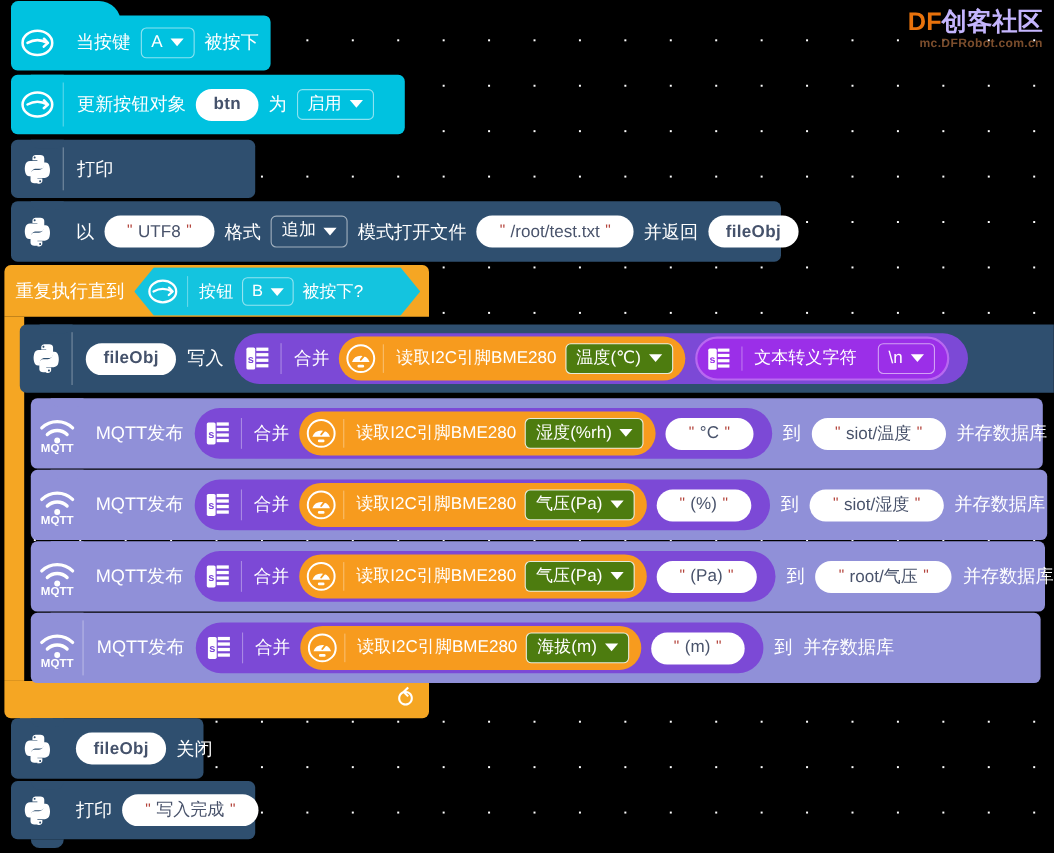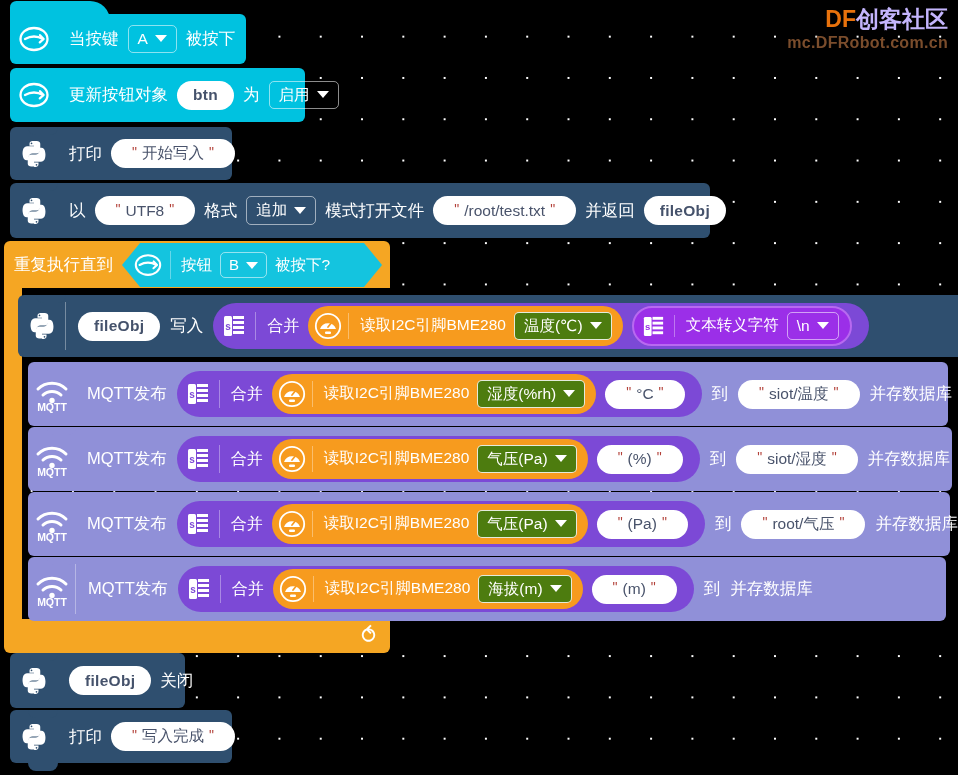--- a/index.html
+++ b/index.html
@@ -14,21 +14,21 @@
     overflow: hidden;
     position: relative;
   }
   .canvas { position:absolute; left:0; top:0; width:958px; height:775px; }
 
   
   .watermark { position:absolute; right:10px; top:8px; text-align:right; line-height:1; user-select:none; }
   .wm-top { font-size:23px; font-weight:bold; letter-spacing:0px; }
   .wm-df { color:#E8720C; }
   .wm-cn { color:#c4b5fd; }
-  .wm-sub { font-size:16px; color:#7b4d2c; margin-top:4px; font-weight:bold; letter-spacing:0.3px; }
+  .wm-sub { font-size:11px; color:#7b4d2c; margin-top:4px; font-weight:bold; letter-spacing:0.3px; }
 
   
   .blk { position:absolute; display:flex; align-items:center; border-radius:6px; }
   .notch { position:absolute; width:30px; height:8px; border-bottom-left-radius:8px; border-bottom-right-radius:8px; }
 
   .icon-col { width:47px; min-width:47px; height:100%; display:flex; align-items:center; justify-content:center; }
   .sep { width:1px; align-self:stretch; margin:7px 0; opacity:0.35; background:#fff; }
 
   .row { display:flex; align-items:center; gap:9px; padding:0 12px; height:100%; }
   .lbl { color:#ffffff; font-size:16.5px; white-space:nowrap; }
@@ -107,21 +107,21 @@
     <div class="row">
       <span class="lbl">当按键</span>
       <span class="dd">
         <span>A</span>
         <span class="caret"></span>
       </span>
       <span class="lbl">被按下</span>
     </div>
   </div>
 
-  <div class="blk c-cyan" style="left:10px; top:68px; width:295px; height:54px;">
+  <div class="blk c-cyan" style="left:10px; top:68px; width:358px; height:54px;">
     <div class="notch c-cyan" style="left:18px; top:0;"></div>
     <div class="icon-col">
       <svg width="32" height="32" viewBox="0 0 32 32" class="g">
         <ellipse cx="16" cy="16" rx="13.5" ry="11" fill="none" stroke="#fff" stroke-width="2.3"></ellipse>
         <path d="M7 16 q9 -5 18 0" fill="none" stroke="#fff" stroke-width="2.3" stroke-linecap="round"></path>
         <path d="M22 12.2 l3.6 3.8 l-3.8 3.4" fill="none" stroke="#fff" stroke-width="2.3" stroke-linecap="round" stroke-linejoin="round"></path>
       </svg>
     </div>
     <div class="sep"></div>
     <div class="row">
@@ -139,21 +139,20 @@
     <div class="notch c-dark" style="left:18px; top:0;"></div>
     <div class="icon-col">
       <svg width="30" height="30" viewBox="0 0 24 24" class="g">
         <path fill="#fff" d="M11.9 1.6c-1.9 0-3.5.3-3.5 2.2v1.5h3.6v.5H6.6c-1.6 0-3 1-3.4 2.8-.5 2.1-.5 3.4 0 5.6.4 1.6 1.3 2.8 2.9 2.8h1.3v-2c0-1.8 1.6-3.4 3.4-3.4h3.5c1.5 0 2.7-1.3 2.7-2.8V3.8c0-1.5-1.3-2.1-2.8-2.2h-2.3zm-1.9 1.1c.4 0 .7.3.7.7s-.3.7-.7.7-.7-.3-.7-.7.3-.7.7-.7z"></path>
         <path fill="#fff" d="M12.1 22.4c1.9 0 3.5-.3 3.5-2.2v-1.5H12v-.5h5.4c1.6 0 3-1 3.4-2.8.5-2.1.5-3.4 0-5.6-.4-1.6-1.3-2.8-2.9-2.8h-1.3v2c0 1.8-1.6 3.4-3.4 3.4H9.7c-1.5 0-2.7 1.3-2.7 2.8v4.6c0 1.5 1.3 2.1 2.8 2.2h2.3zm1.9-1.1c-.4 0-.7-.3-.7-.7s.3-.7.7-.7.7.3.7.7-.3.7-.7.7z"></path>
       </svg>
     </div>
     <div class="sep"></div>
     <div class="row">
       <span class="lbl">打印</span>
-      <span class="pill str">开始写入</span>
     </div>
   </div>
 
   <div class="blk c-dark" style="left:10px; top:183px; width:700px; height:55px;">
     <div class="notch c-dark" style="left:18px; top:0;"></div>
     <div class="icon-col">
       <svg width="30" height="30" viewBox="0 0 24 24" class="g">
         <path fill="#fff" d="M11.9 1.6c-1.9 0-3.5.3-3.5 2.2v1.5h3.6v.5H6.6c-1.6 0-3 1-3.4 2.8-.5 2.1-.5 3.4 0 5.6.4 1.6 1.3 2.8 2.9 2.8h1.3v-2c0-1.8 1.6-3.4 3.4-3.4h3.5c1.5 0 2.7-1.3 2.7-2.8V3.8c0-1.5-1.3-2.1-2.8-2.2h-2.3zm-1.9 1.1c.4 0 .7.3.7.7s-.3.7-.7.7-.7-.3-.7-.7.3-.7.7-.7z"></path>
         <path fill="#fff" d="M12.1 22.4c1.9 0 3.5-.3 3.5-2.2v-1.5H12v-.5h5.4c1.6 0 3-1 3.4-2.8.5-2.1.5-3.4 0-5.6-.4-1.6-1.3-2.8-2.9-2.8h-1.3v2c0 1.8-1.6 3.4-3.4 3.4H9.7c-1.5 0-2.7 1.3-2.7 2.8v4.6c0 1.5 1.3 2.1 2.8 2.2h2.3zm1.9-1.1c-.4 0-.7-.3-.7-.7s.3-.7.7-.7.7.3.7.7-.3.7-.7.7z"></path>
       </svg>
@@ -260,21 +259,21 @@
               <svg width="25" height="25" viewBox="0 0 26 26" class="g">
                 <rect x="3" y="3" width="8" height="20" rx="1.5" fill="#fff"></rect>
                 <text x="7" y="17" font-size="10" font-family="Liberation Sans, sans-serif" fill="#9B2FE8" text-anchor="middle" font-weight="bold">s</text>
                 <rect x="12" y="3" width="11" height="3" fill="#fff"></rect>
                 <rect x="12" y="8" width="11" height="3" fill="#fff"></rect>
                 <rect x="12" y="13" width="11" height="3" fill="#fff"></rect>
                 <rect x="12" y="18" width="11" height="3" fill="#fff"></rect>
               </svg>
             </span>
             <span class="sep" style="margin:7px 0;"></span>
-            <span class="rep-inner" style="gap:8px;">
+            <span class="rep-inner" style="gap:19px;">
               <span class="lbl" style="font-size:15.5px;">文本转义字符</span>
               <span class="dd">
                 <span>\n</span>
                 <span class="caret"></span>
               </span>
             </span>
           </span>
         </span>
       </span>
     </div>

